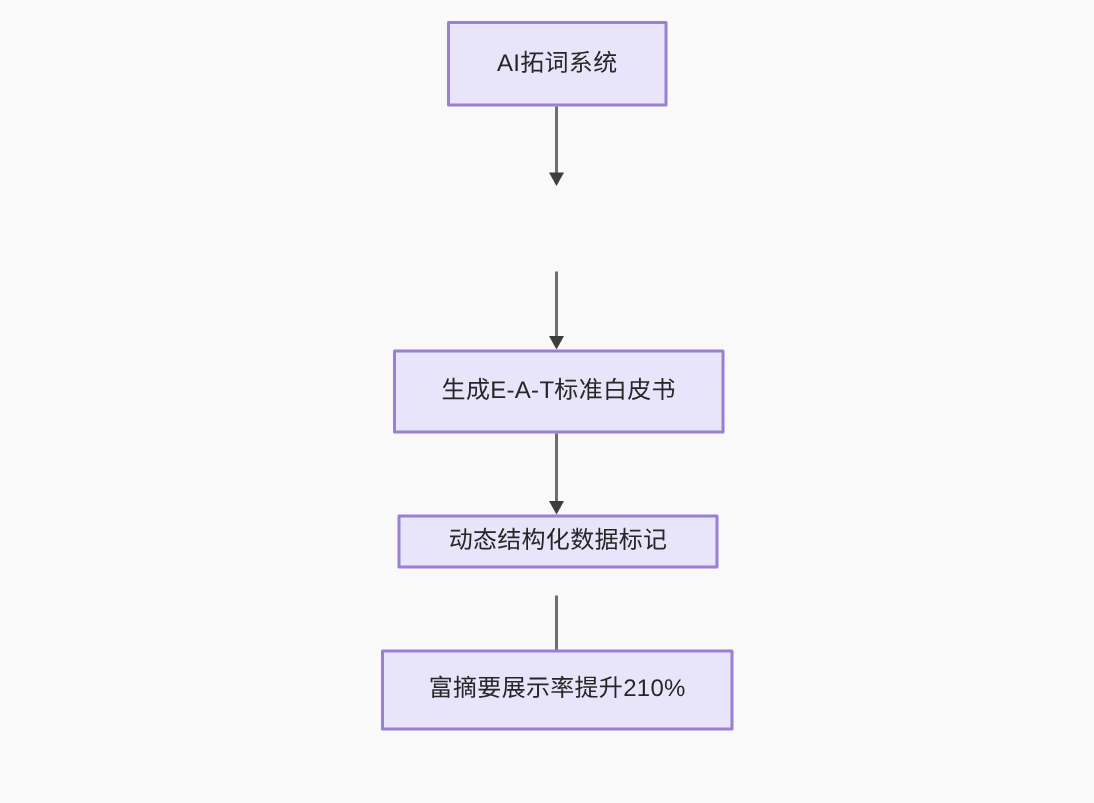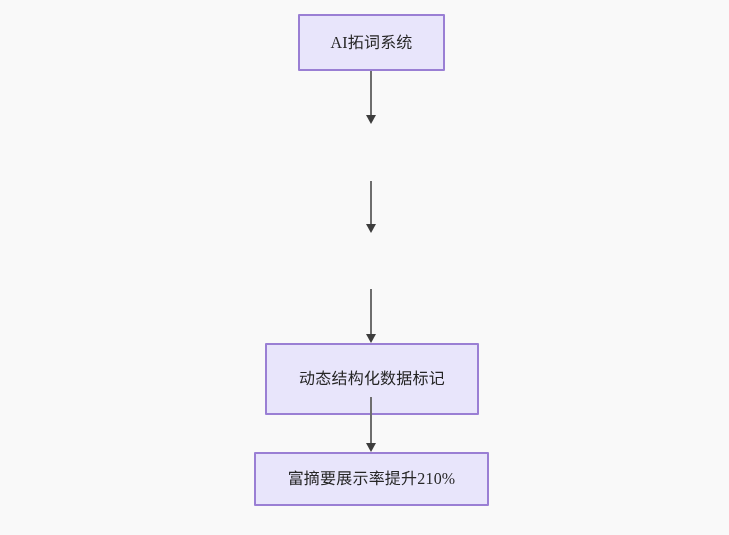--- a/index.html
+++ b/index.html
@@ -25,21 +25,20 @@
     border: 2px solid #9a7fd4;
     border-radius: 1px;
     display: flex;
     align-items: center;
     justify-content: center;
     color: #262626;
     font-size: 16px;
     line-height: 1.2;
     letter-spacing: 0.2px;
     white-space: nowrap;
-    font-family: Liberation Serif, serif;
   }
   .node-label {
     display: block;
   }
   .edge {
     position: absolute;
     width: 20px;
     display: flex;
     flex-direction: column;
     align-items: center;
@@ -55,22 +54,22 @@
     border-left: 5.5px solid transparent;
     border-right: 5.5px solid transparent;
     border-top: 9px solid #3d3d3d;
     margin-top: -1px;
   }
 
   
   #node-0 { left: 298px; top: 14px;  width: 147px; height: 57px; }
   #node-1 { left: 276px; top: 124px; width: 190px; height: 57px; }
   #node-2 { left: 262px; top: 233px; width: 221px; height: 56px; }
-  #node-3 { left: 265px; top: 343px; width: 214px; height: 72px; }
-  #node-4 { left: 254px; top: 452px; width: 235px; height: 54px; text-align: center; }
+  #node-3 { left: 265px; top: 343px; width: 214px; height: 36px; }
+  #node-4 { left: 254px; top: 433px; width: 235px; height: 54px; text-align: center; }
 
   
   #edge-0 { left: 361px; top: 71px;  height: 53px; }
   #edge-1 { left: 361px; top: 181px; height: 52px; }
   #edge-2 { left: 361px; top: 289px; height: 54px; }
   #edge-3 { left: 361px; top: 397px; height: 55px; }
 </style>
 </head>
 <body>
 
@@ -84,20 +83,23 @@
     <div class="edge-line"></div>
     <div class="edge-arrow"></div>
   </div>
 
 
   <div class="edge" id="edge-1">
     <div class="edge-line"></div>
     <div class="edge-arrow"></div>
   </div>
 
+  <div class="node" id="node-2">
+    <span class="node-label">生成E-A-T标准白皮书</span>
+  </div>
 
   <div class="edge" id="edge-2">
     <div class="edge-line"></div>
     <div class="edge-arrow"></div>
   </div>
 
   <div class="node" id="node-3">
     <span class="node-label">动态结构化数据标记</span>
   </div>
 

